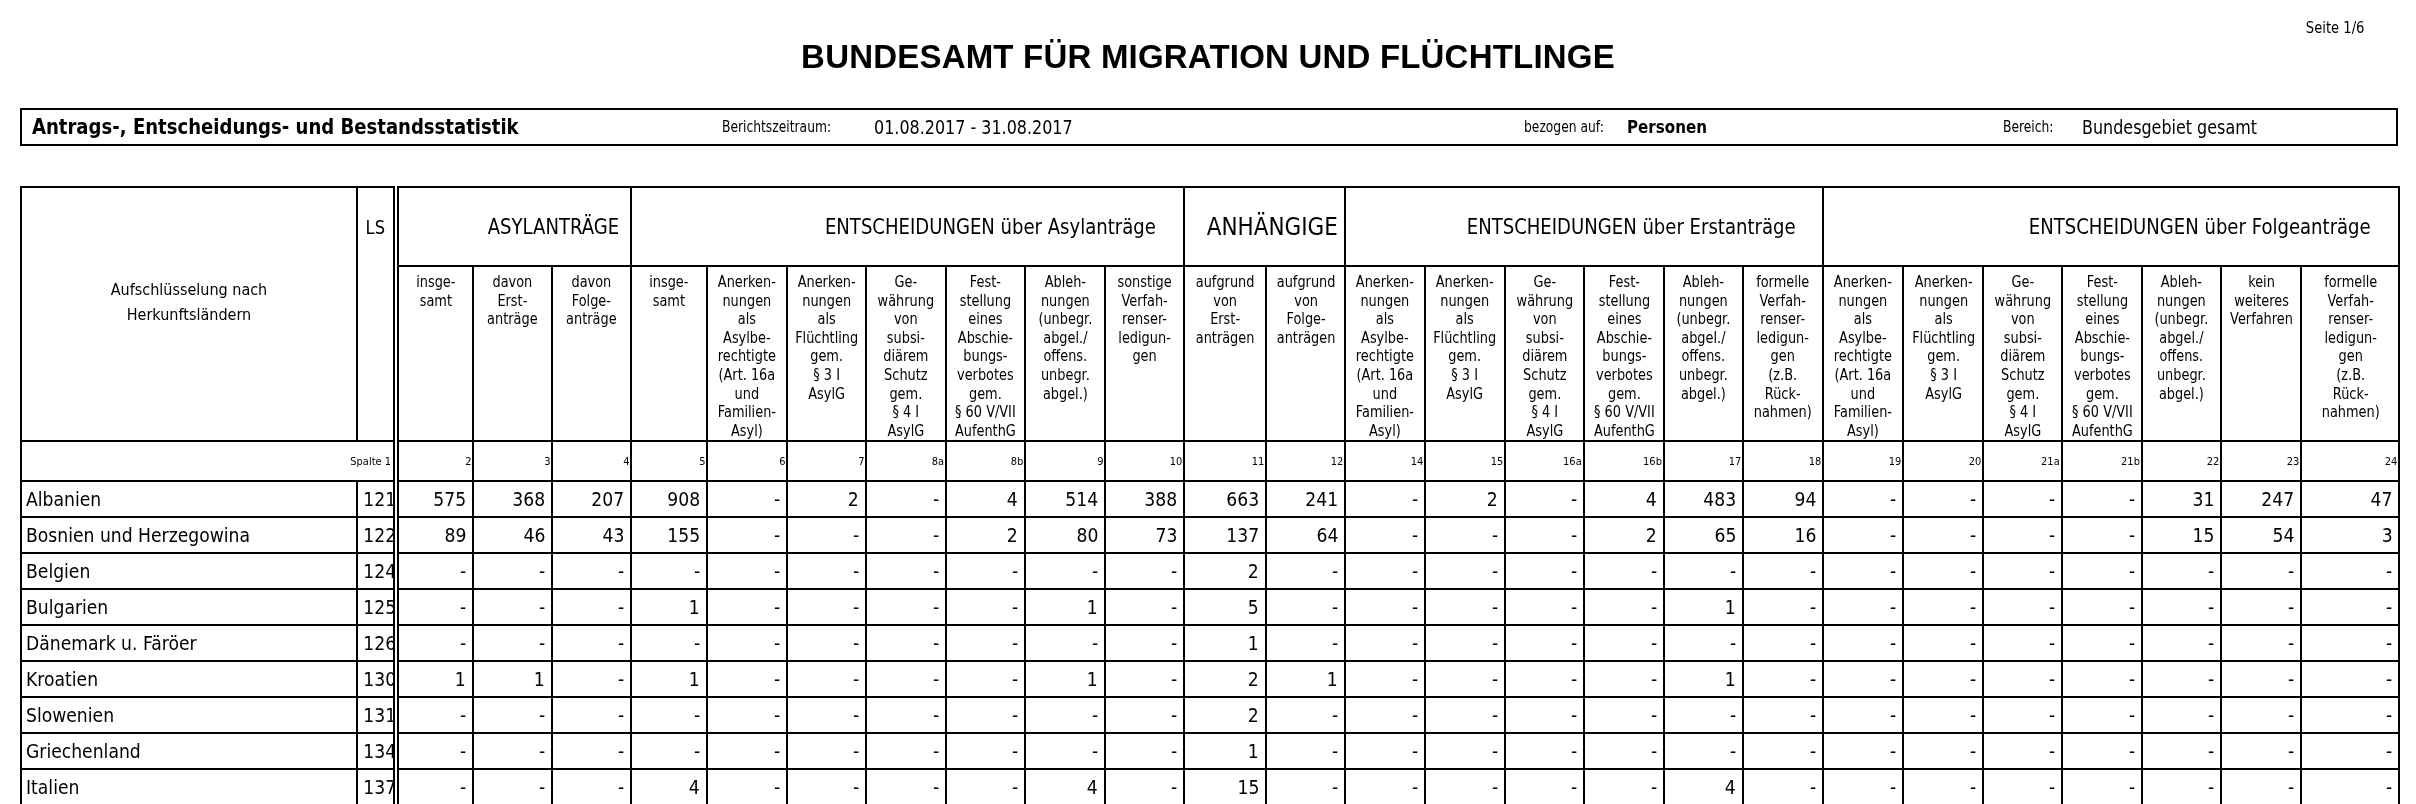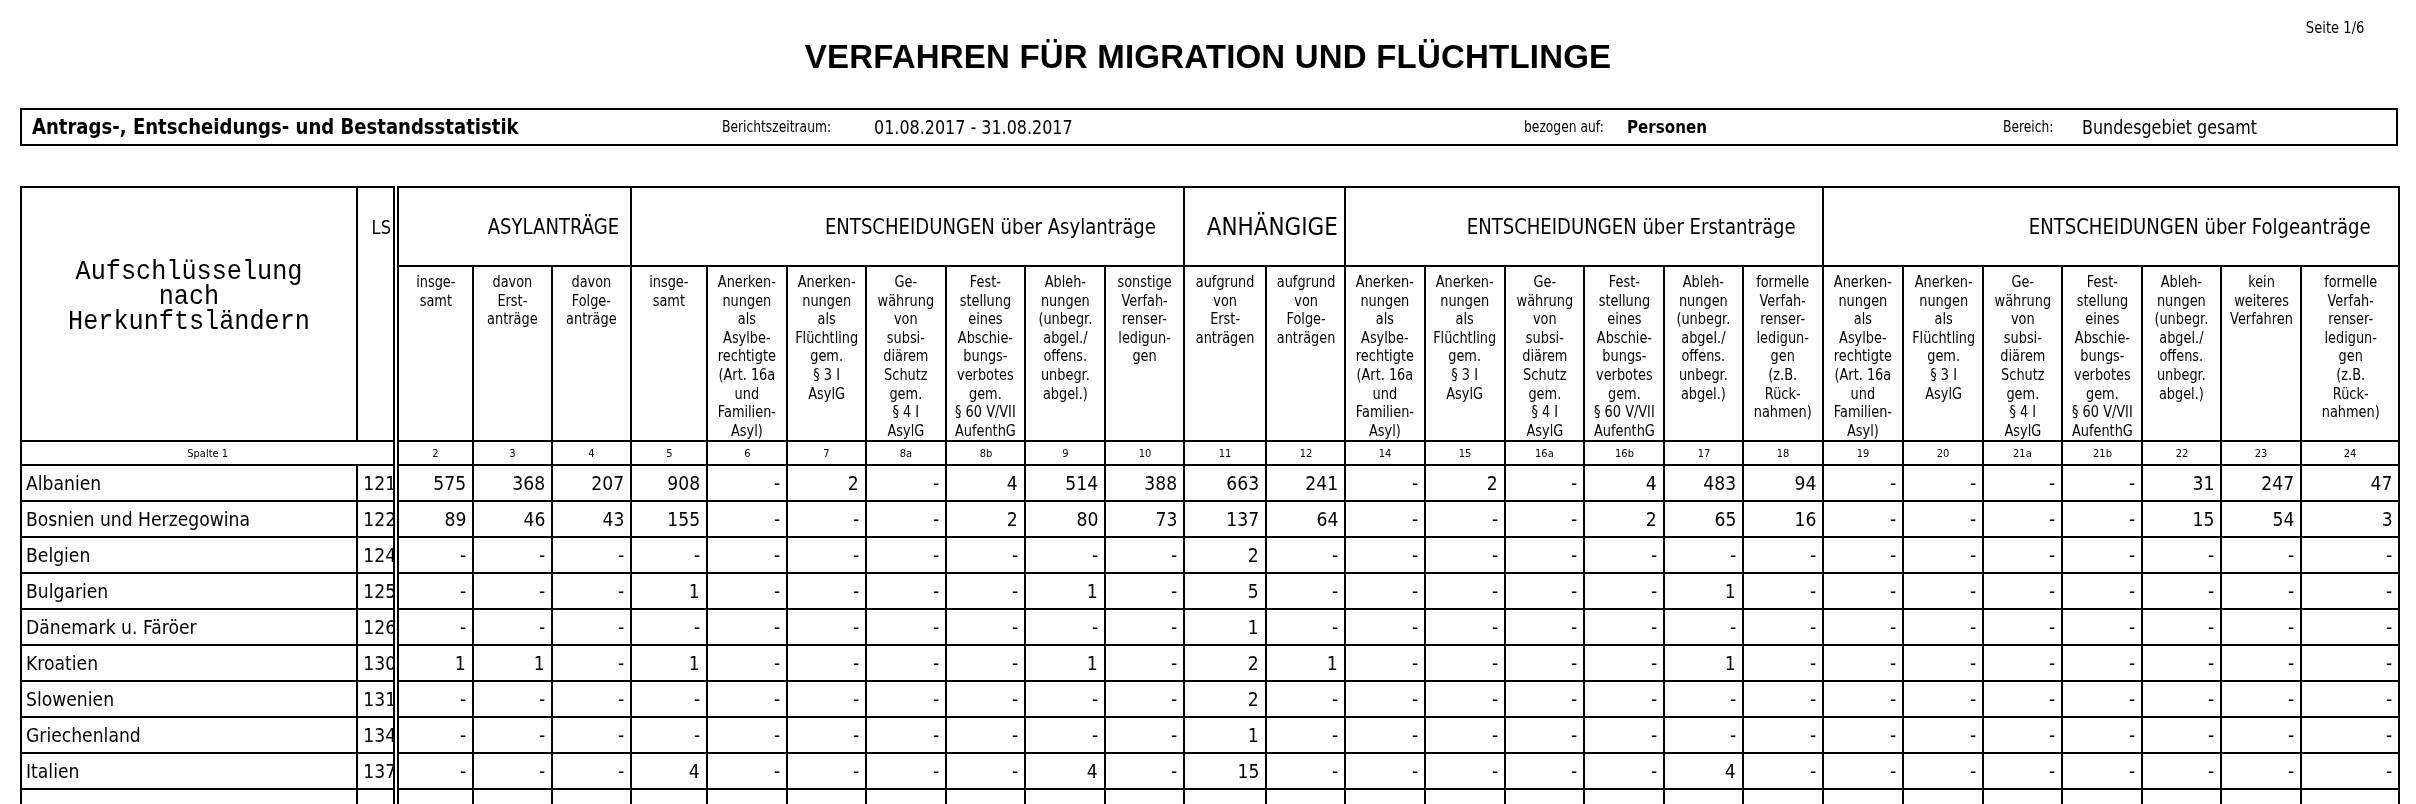--- a/index.html
+++ b/index.html
@@ -14,40 +14,40 @@
   .val { font-size:19px; transform:scaleX(0.84); }
   .valb { font-size:18px; font-weight:bold; transform:scaleX(0.84); }
 
   table.stat { position:absolute; left:20px; top:186px; border-collapse:collapse; table-layout:fixed; width:2378px; }
   table.stat td { border:2px solid #000; padding:0; box-sizing:border-box; overflow:hidden; }
   .grp { text-align:right; vertical-align:middle; font-size:21px; transform-origin:center; }
   .grp span { display:inline-block; transform:scaleX(0.86); white-space:nowrap; }
   .grp2 span { display:inline-block; transform:scaleX(0.86); font-size:25px; line-height:29px; }
   .sub { text-align:center; vertical-align:top; font-size:15px; line-height:18.6px; padding-top:6px !important; }
   .sub span { display:inline-block; transform:scaleX(0.86); white-space:pre-line; }
-  .country-head { text-align:center; vertical-align:middle; font-size:28px; line-height:25px;font-family:Liberation Mono, monospace; }
+  .country-head { text-align:center; vertical-align:middle; font-size:16px; line-height:25px; }
   .country-head span { display:inline-block; transform:scaleX(0.9); white-space:pre-line; margin-top:-36px; }
-  .ls-head { text-align:right; vertical-align:top; font-size:19px; padding-top:28px !important; }
+  .ls-head { text-align:center; vertical-align:top; font-size:19px; padding-top:28px !important; }
   .ls-head span { display:inline-block; transform:scaleX(0.86); }
-  .spalte { text-align:center; font-size:11px; height:24px; }
+  .spalte { text-align:right; font-size:11px; height:40px; }
   .spalte span { display:inline-block; transform:scaleX(0.9); }
   .row td { height:36px; font-size:20px; vertical-align:middle; }
   .name { text-align:left; padding-left:4px !important; white-space:nowrap; }
   .name span, .num span, .ls span { display:inline-block; transform:scaleX(0.86); transform-origin:left center; }
   .num { text-align:right; padding-right:6px !important; }
   .num span { transform-origin:right center; }
   .ls { text-align:right; padding-right:4px !important;border-radius:17px; }
   .ls span { transform-origin:right center; }
   .dbl-l { border-left:6px double #000 !important; }
 </style>
 </head>
 <body>
 
 <div class="abs page-no">Seite 1/6</div>
-<div class="abs main-title">VERFAHREN FÜR MIGRATION UND FLÜCHTLINGE</div>
+<div class="abs main-title">BUNDESAMT FÜR MIGRATION UND FLÜCHTLINGE</div>
 
 <div class="abs infobar">
   <span class="t info-title">Antrags-, Entscheidungs- und Bestandsstatistik</span>
   <span class="t lbl" style="left:700px">Berichtszeitraum:</span>
   <span class="t val" style="left:852px">01.08.2017 - 31.08.2017</span>
   <span class="t lbl" style="left:1502px">bezogen auf:</span>
   <span class="t valb" style="left:1605px">Personen</span>
   <span class="t lbl" style="left:1981px">Bereich:</span>
   <span class="t val" style="left:2060px">Bundesgebiet gesamt</span>
 </div>

